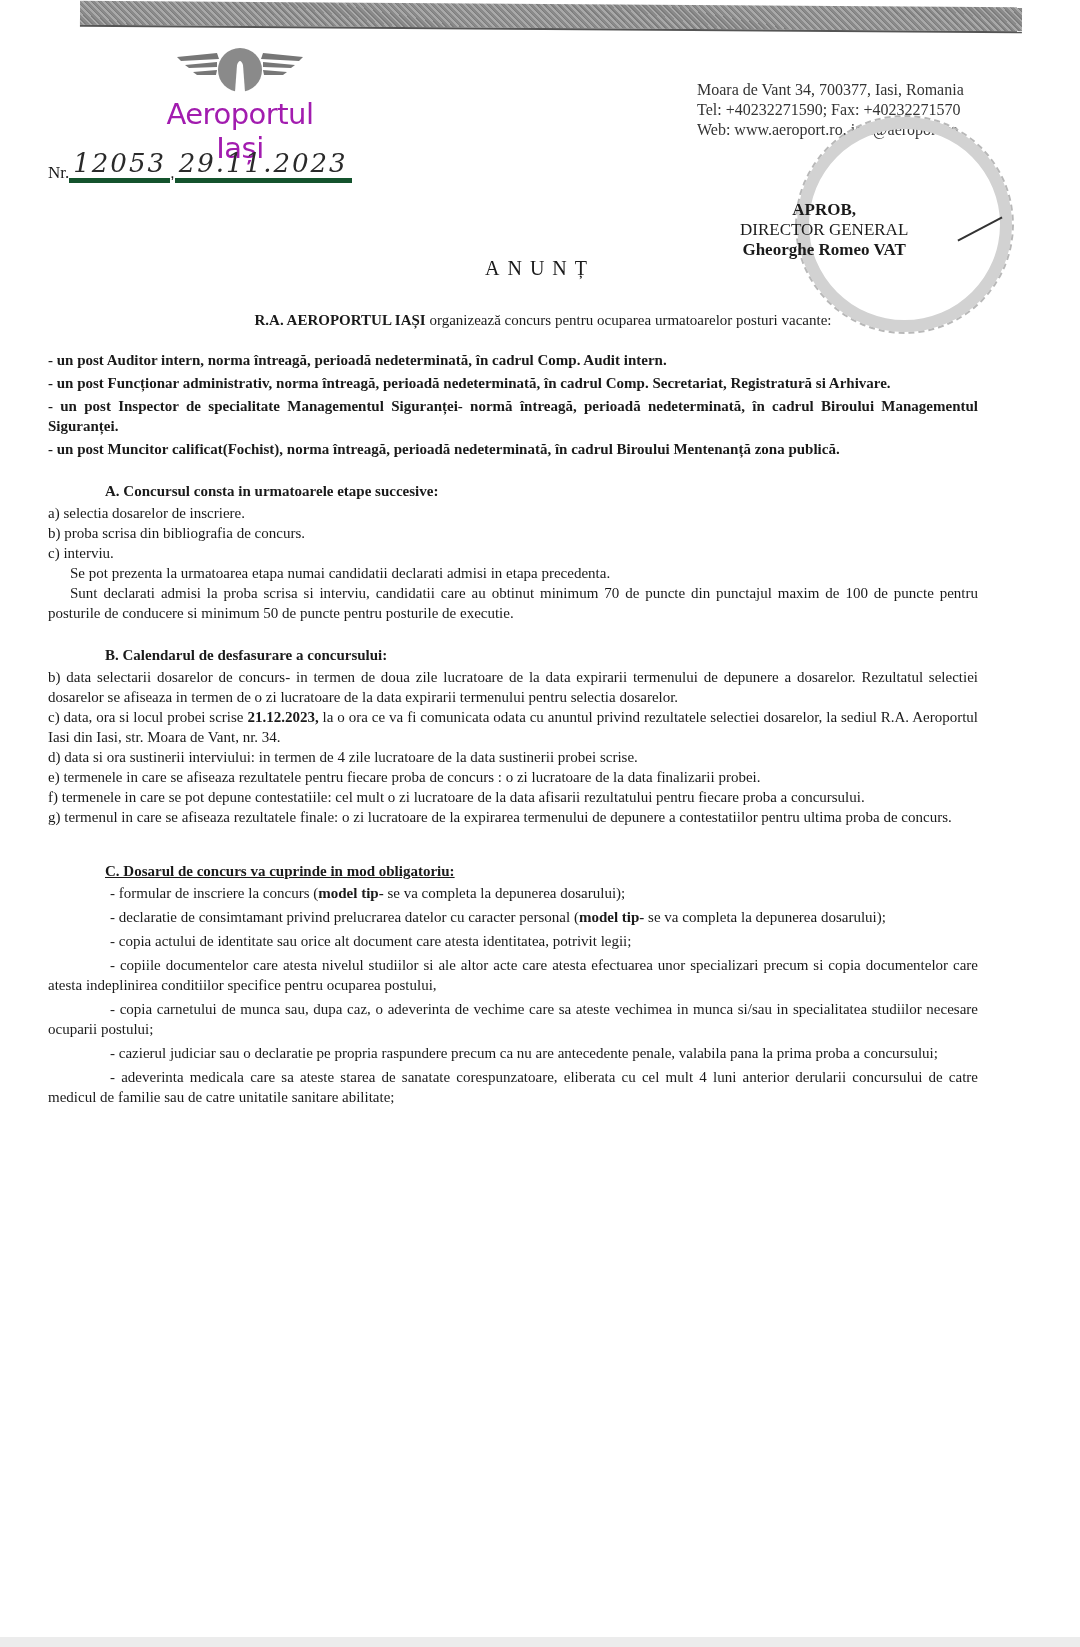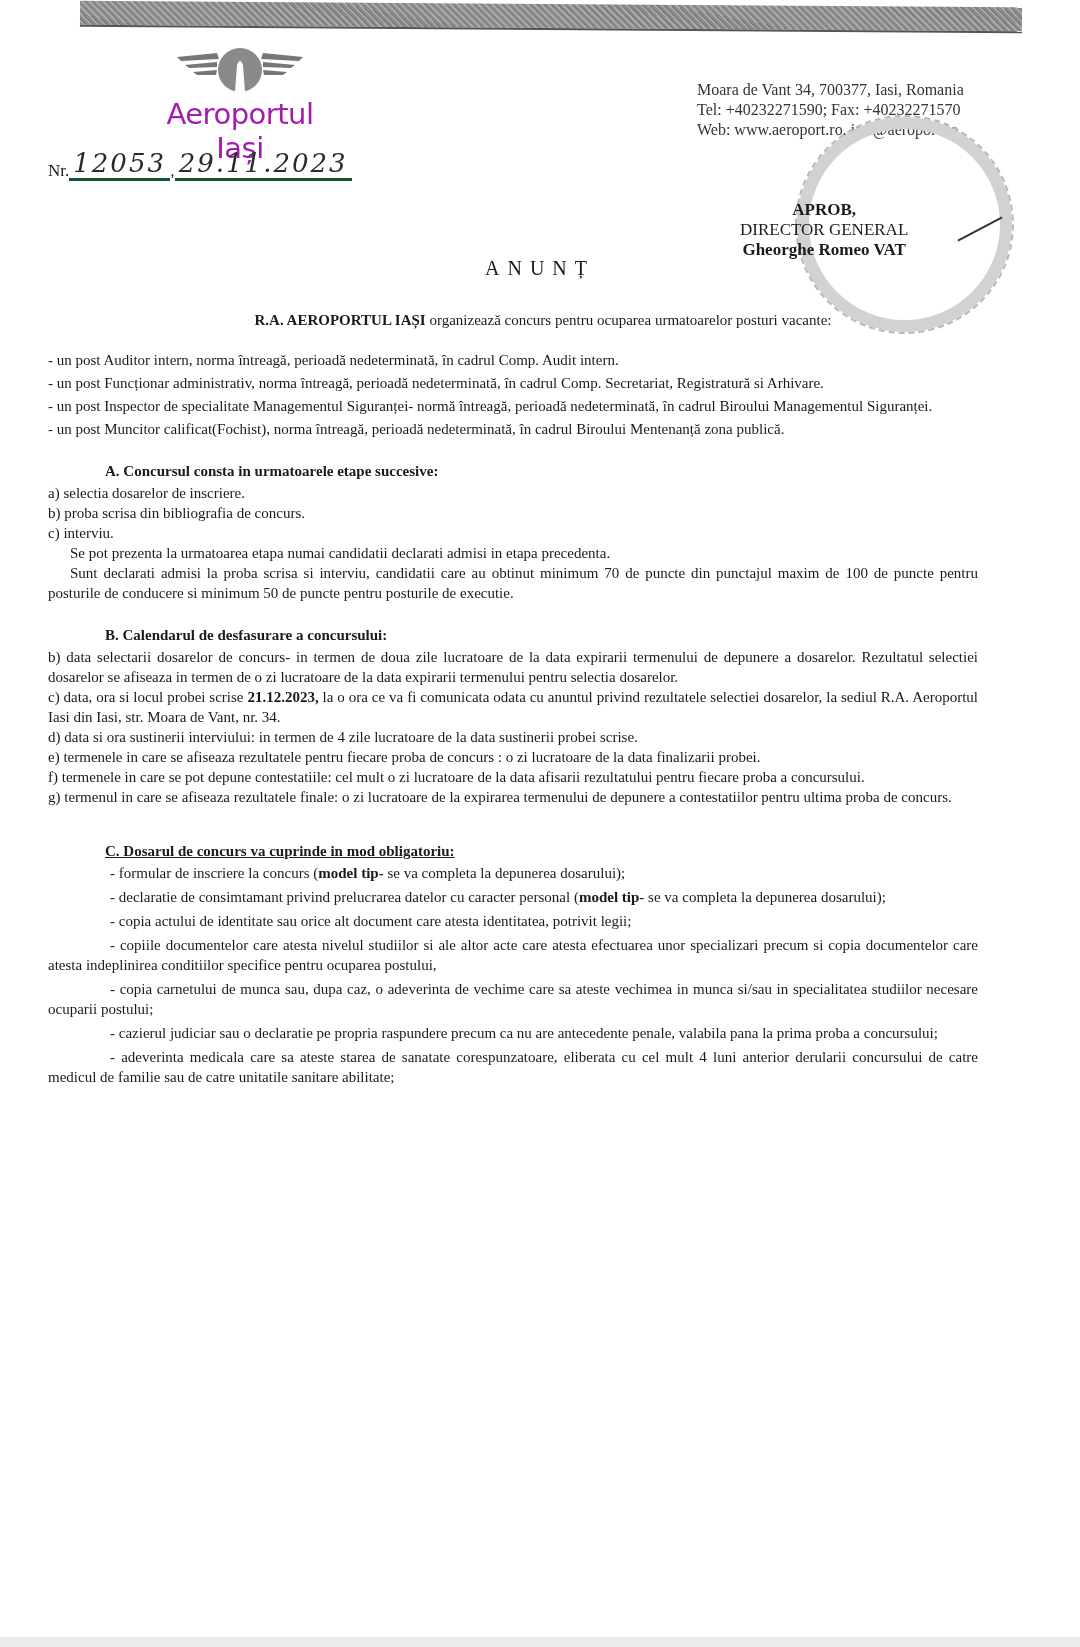--- a/index.html
+++ b/index.html
@@ -23,41 +23,41 @@
   
   .logo { position: absolute; left: 140px; top: 45px; width: 200px; text-align: center; }
   .logo svg { display: block; margin: 0 auto; }
   .logo-text {
     font-family: "DejaVu Sans", sans-serif; font-size: 29px; color: #a21caf;
     letter-spacing: -0.5px; margin-top: 2px;
   }
   .nr-line { position: absolute; left: 48px; top: 148px; font-size: 17px; display: flex; align-items: flex-end; }
   .nr-line .hand {
     font-family: "DejaVu Serif", serif; font-style: italic; font-size: 26px; color: #2a2a2a;
-    border-bottom: 3px solid #14532d; padding: 0 4px; letter-spacing: 2px;
+    border-bottom: 5px solid #14532d; padding: 0 4px; letter-spacing: 2px;
   }
   
   .contact { position: absolute; left: 697px; top: 80px; font-size: 16px; line-height: 20px; color: #333; }
   
   .stamp {
     position: absolute; left: 795px; top: 115px; width: 215px; height: 215px;
     border: 2px dashed #b8b8b8; border-radius: 50%;
     box-shadow: inset 0 0 0 10px transparent, inset 0 0 0 12px #d2d2d2;
   }
   .approve { position: absolute; left: 740px; top: 200px; text-align: center; font-size: 17px; line-height: 20px; }
   .approve .b { font-weight: bold; }
   .signature { position: absolute; left: 955px; top: 228px; width: 50px; height: 2px; background: #333; transform: rotate(-28deg); }
   
   .title { position: absolute; left: 0; width: 1080px; top: 257px; text-align: center; font-size: 20px; letter-spacing: 8px; }
   
   .content { position: absolute; left: 48px; top: 310px; width: 930px; font-size: 15px; line-height: 20px; }
   .content p { margin: 0; }
   .intro { text-align: center; padding-left: 60px; margin-bottom: 20px !important; }
   .intro b { font-weight: bold; }
-  .post { margin-bottom: 3px !important; text-align: justify; }
+  .post { margin-bottom: 3px !important; text-align: justify; font-weight: bold; }
   .sec-head { font-weight: bold; margin: 22px 0 2px 57px !important; }
   .indent { text-indent: 22px; text-align: justify; }
   .just { text-align: justify; }
   .doc-item { text-indent: 62px; text-align: justify; margin-bottom: 4px !important; }
   .hw-dash { font-family: "Liberation Sans", sans-serif; }
 </style>
 </head>
 <body>
 
 <div class="scan-band"></div>

